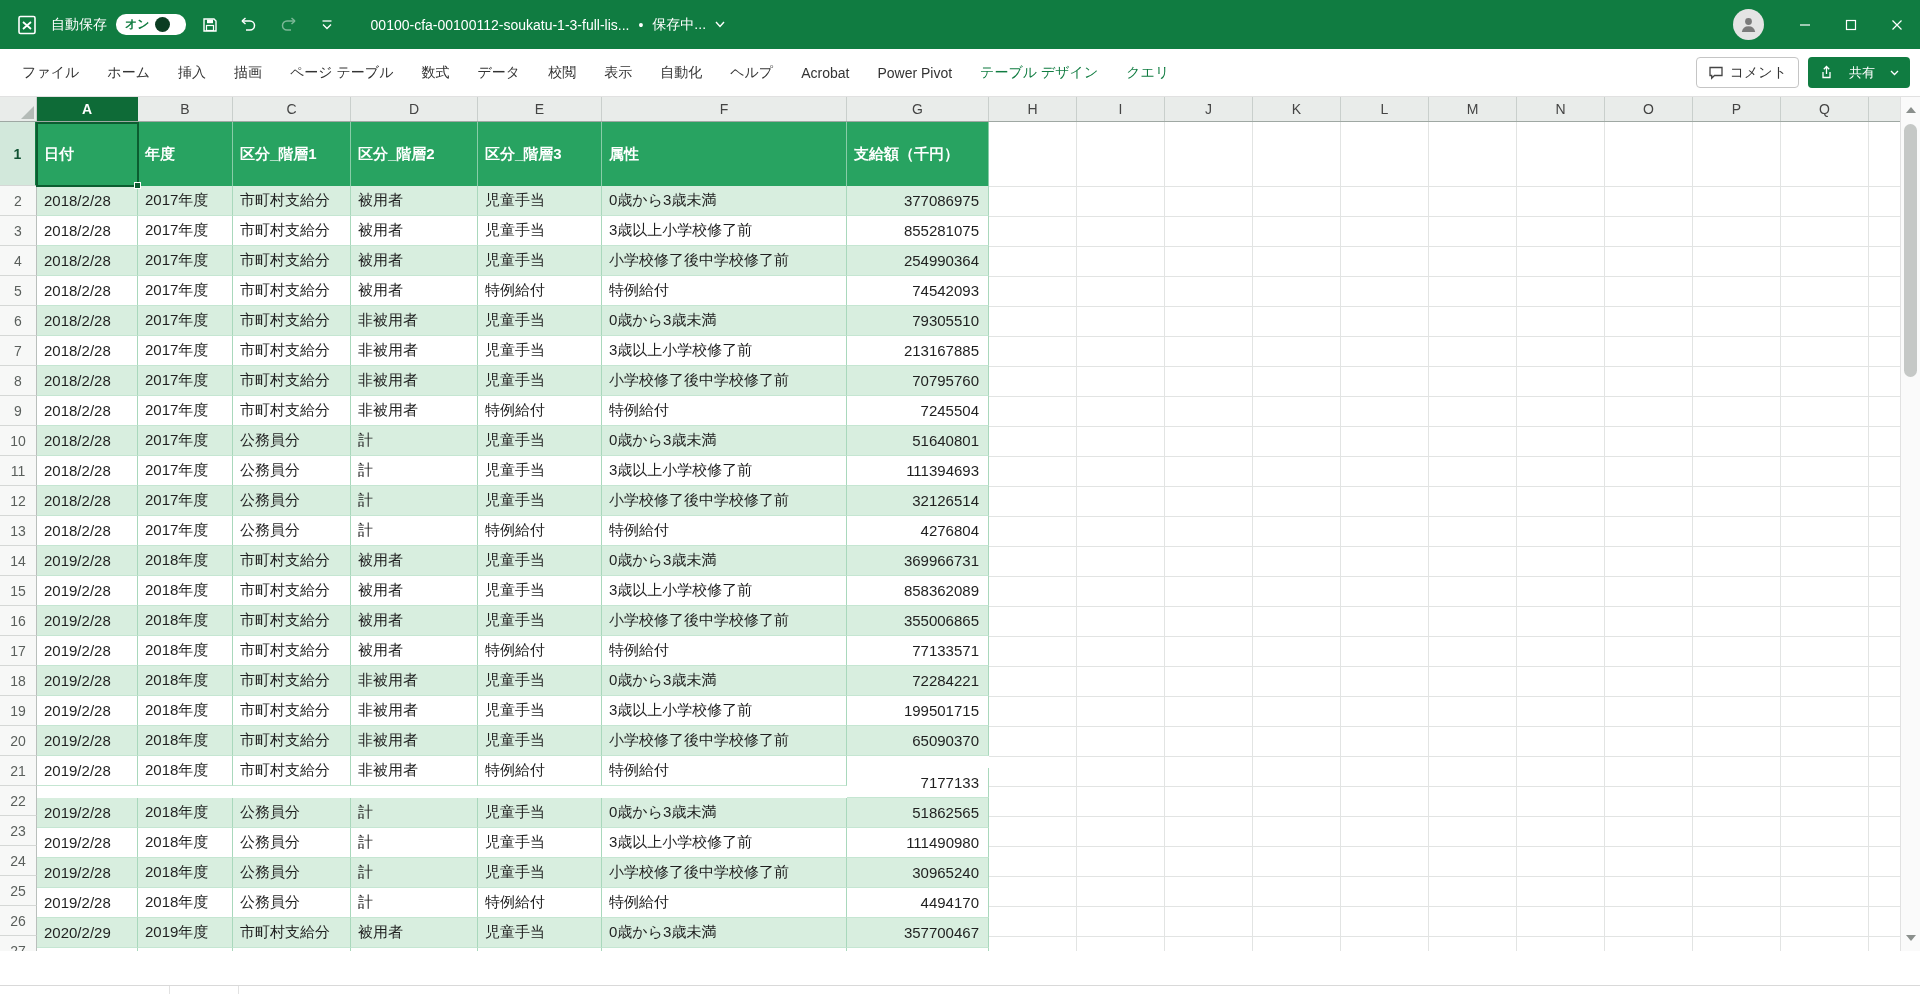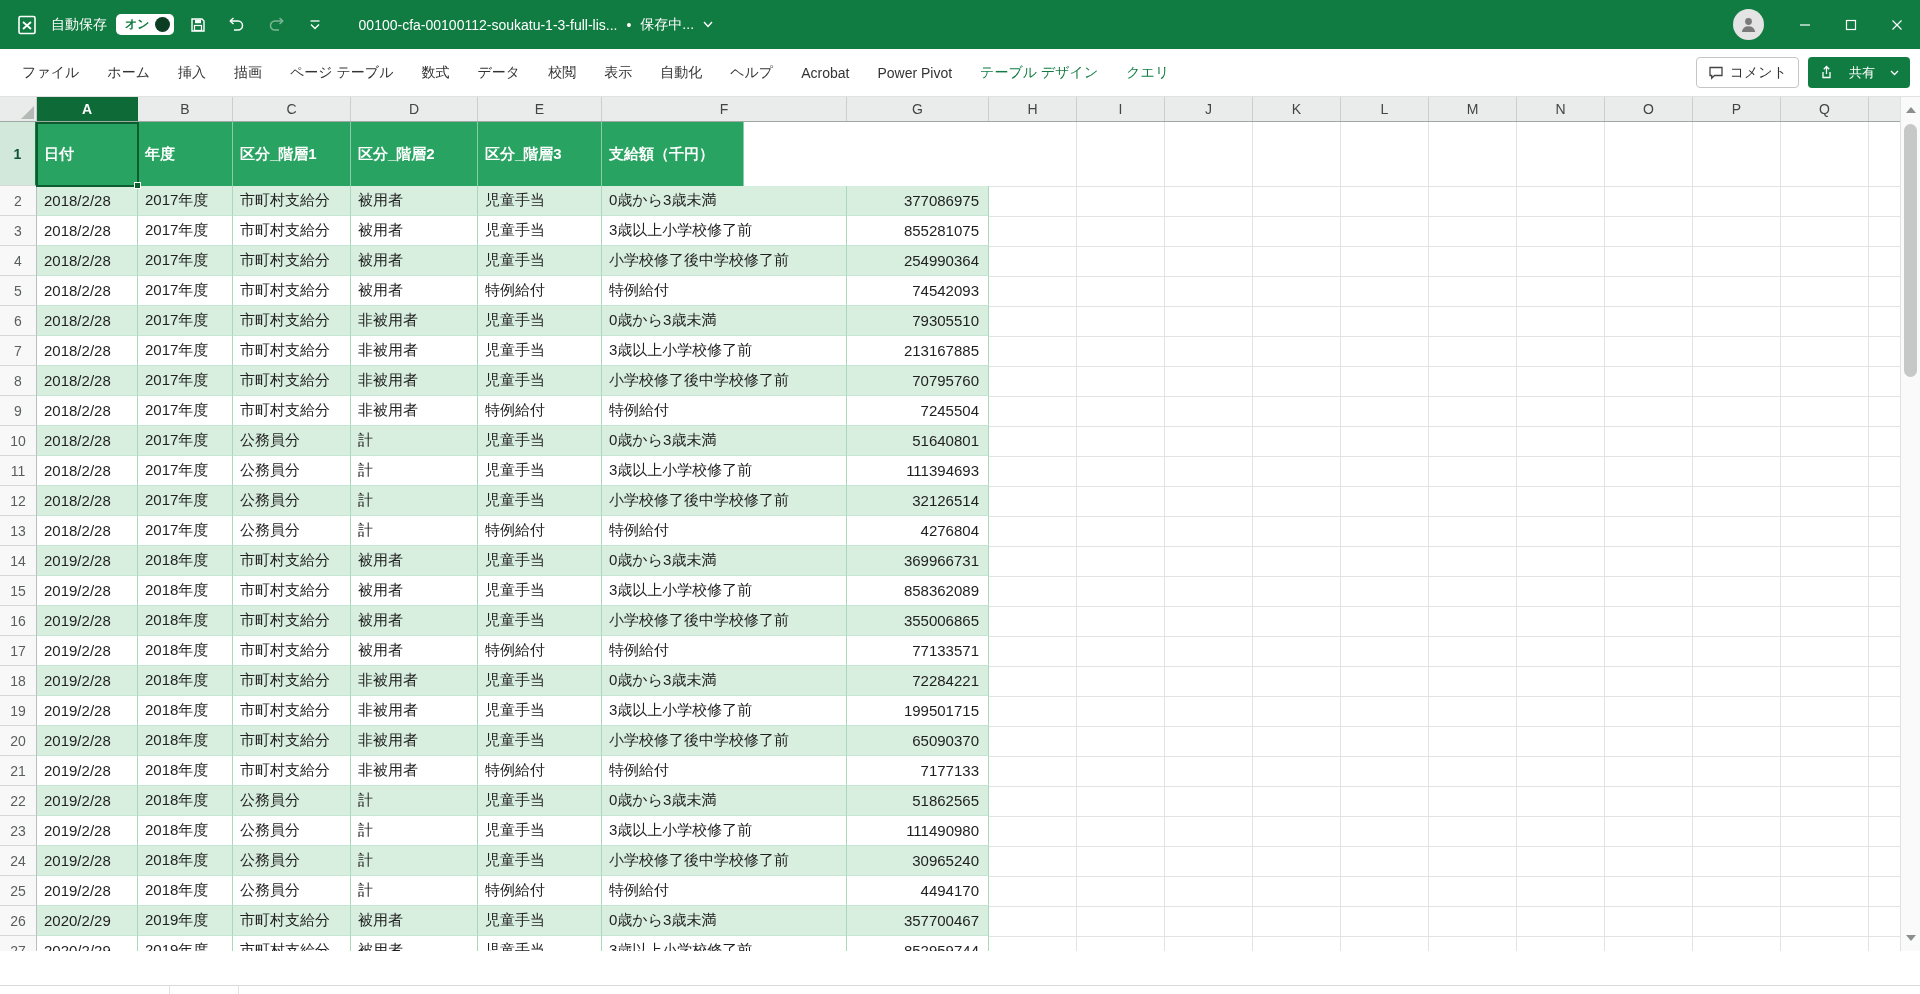--- a/index.html
+++ b/index.html
@@ -5,21 +5,21 @@
   *{box-sizing:border-box;margin:0;padding:0}
   html,body{width:1920px;height:994px;overflow:hidden}
   body{position:relative;font-family:"Liberation Sans","DejaVu Sans",sans-serif;background:#fff;color:#222}
 
   
   .titlebar{position:absolute;left:0;top:0;width:1920px;height:49px;background:#107C41;display:flex;align-items:center;color:#fff}
   .tb-left{display:flex;align-items:center;gap:9px;padding-left:12px}
   .tb-icon{width:30px;height:30px;display:flex;align-items:center;justify-content:center;border-radius:4px;flex:none}
   .dim{opacity:.45}
   .autosave-lbl{font-size:14px;white-space:nowrap}
-  .autosave-pill{display:flex;align-items:center;background:#fff;border-radius:5px;height:21px;padding:0 4px 0 9px;gap:5px;cursor:pointer}
+  .autosave-pill{display:flex;align-items:center;background:#fff;border-radius:10px;height:21px;padding:0 16px 0 9px;gap:5px;cursor:pointer}
   .autosave-pill .on{color:#0F7B3F;font-size:12px;font-weight:bold}
   .knob{width:15px;height:15px;border-radius:50%;background:#0B3D22}
   .doc-title{display:flex;align-items:center;gap:9px;font-size:14px;margin-left:20px;white-space:nowrap}
   .search{position:absolute;left:857px;top:8px;width:453px;height:34px;background:#0B6334;border:1px solid #3B8E61;border-radius:4px;display:flex;align-items:center;padding-left:15px;gap:9px;font-size:14px;color:#fff}
   .tb-right{position:absolute;right:0;top:0;height:49px;display:flex;align-items:center}
   .avatar{width:31px;height:31px;border-radius:50%;background:#E4E4E4;display:flex;align-items:center;justify-content:center;margin-right:18px}
   .win-btn{width:46px;height:49px;display:flex;align-items:center;justify-content:center}
 
   
   .ribbon{position:absolute;top:49px;left:0;width:1920px;height:48px;background:#fff;border-bottom:1px solid #E1E1E1}
@@ -225,20 +225,21 @@
       <div class="vline" style="left: 791px;"></div>
       <div class="vline" style="left: 879px;"></div>
     </div>
   <div class="xl-table">
       <div class="thead-row">
         <div class="thcell" style="width: 101px;">日付</div>
         <div class="thcell" style="width: 95px;">年度</div>
         <div class="thcell" style="width: 118px;">区分_階層1</div>
         <div class="thcell" style="width: 127px;">区分_階層2</div>
         <div class="thcell" style="width: 124px;">区分_階層3</div>
+        <div class="thcell" style="width: 245px;">属性</div>
         <div class="thcell" style="width: 142px; text-align: center;">支給額（千円）</div>
       </div>
       <div class="trow band">
         <div class="tcell" style="width: 101px;">2018/2/28</div>
         <div class="tcell" style="width: 95px;">2017年度</div>
         <div class="tcell" style="width: 118px;">市町村支給分</div>
         <div class="tcell" style="width: 127px;">被用者</div>
         <div class="tcell" style="width: 124px;">児童手当</div>
         <div class="tcell" style="width: 245px;">0歳から3歳未満</div>
         <div class="tcell num" style="width: 142px;">377086975</div>
@@ -405,21 +406,21 @@
         <div class="tcell" style="width: 245px;">小学校修了後中学校修了前</div>
         <div class="tcell num" style="width: 142px;">65090370</div>
       </div>
       <div class="trow">
         <div class="tcell" style="width: 101px;">2019/2/28</div>
         <div class="tcell" style="width: 95px;">2018年度</div>
         <div class="tcell" style="width: 118px;">市町村支給分</div>
         <div class="tcell" style="width: 127px;">非被用者</div>
         <div class="tcell" style="width: 124px;">特例給付</div>
         <div class="tcell" style="width: 245px;">特例給付</div>
-        <div class="tcell num" style="width: 142px;">7177133</div>
+        <div class="tcell num" style="width: 142px; margin-top: 12px;">7177133</div>
       </div>
       <div class="trow band">
         <div class="tcell" style="width: 101px;">2019/2/28</div>
         <div class="tcell" style="width: 95px;">2018年度</div>
         <div class="tcell" style="width: 118px;">公務員分</div>
         <div class="tcell" style="width: 127px;">計</div>
         <div class="tcell" style="width: 124px;">児童手当</div>
         <div class="tcell" style="width: 245px;">0歳から3歳未満</div>
         <div class="tcell num" style="width: 142px;">51862565</div>
       </div>

